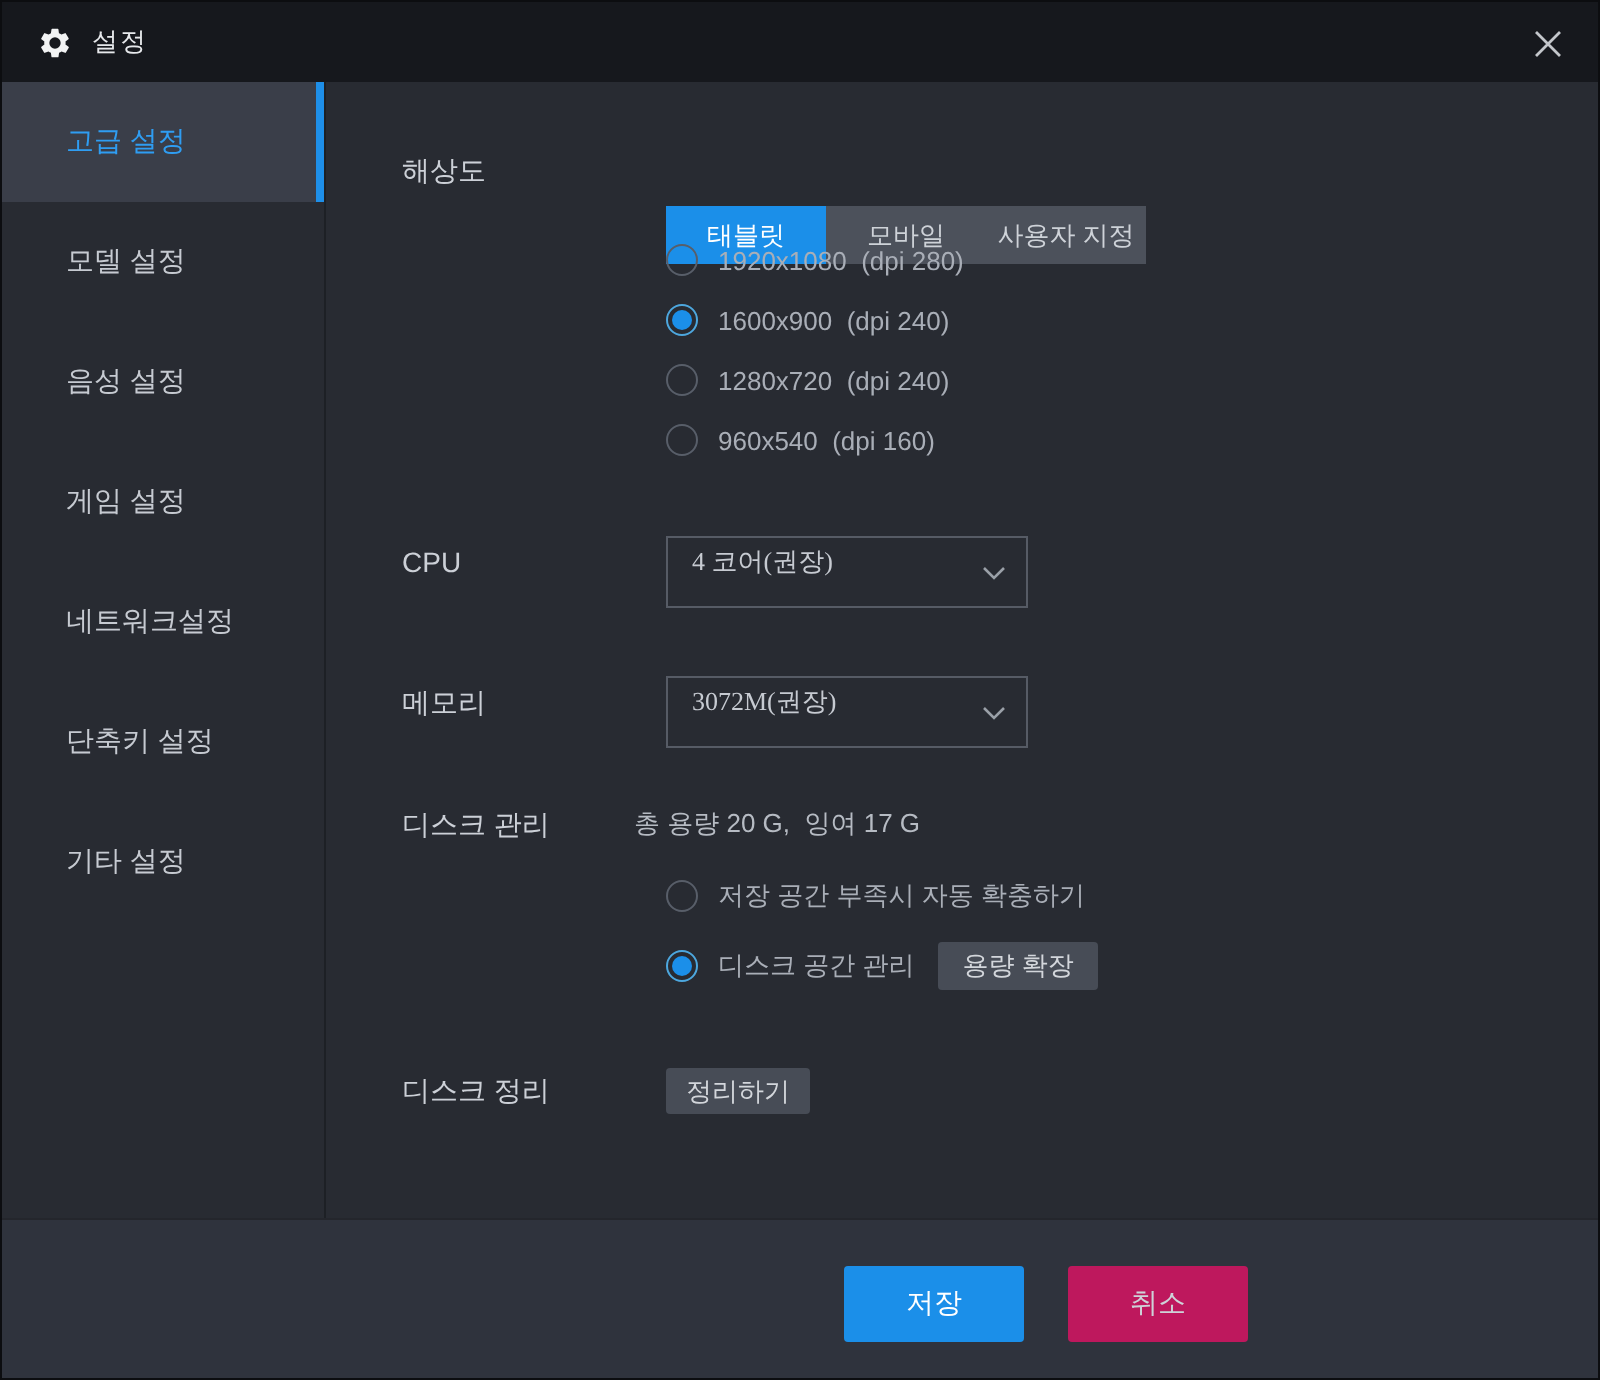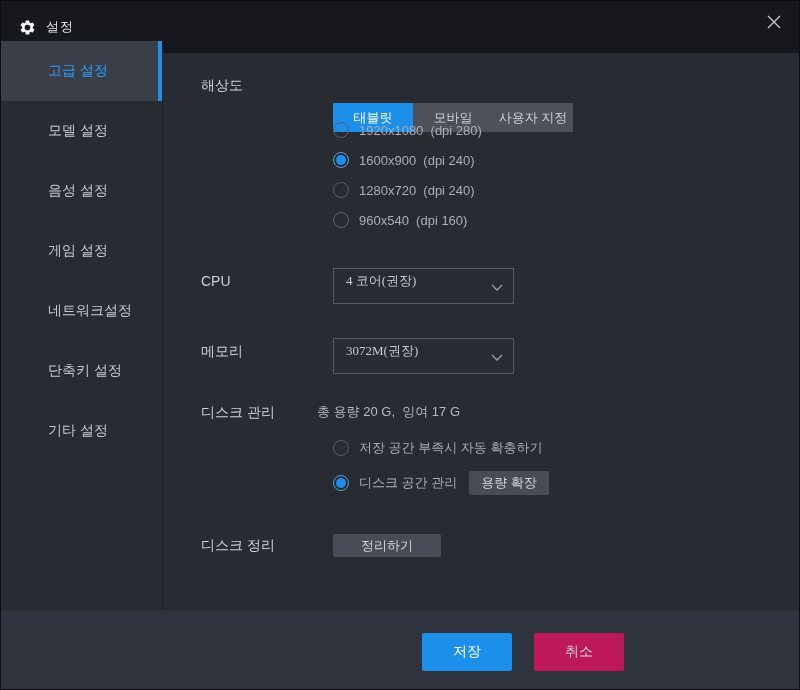--- a/index.html
+++ b/index.html
@@ -6,37 +6,37 @@
   html,body { width:800px; height:690px; background:#101114; }
   body { font-family:"Liberation Sans","DejaVu Sans",sans-serif; }
 
   .window {
     position:relative; width:800px; height:690px;
     background:#282b32; border:1px solid #0c0d10; overflow:hidden;
   }
 
   
   .titlebar {
-    position:absolute; top:0; left:0; right:0; height:52px;
+    position:absolute; top:0; left:0; right:0; height:40px;
     background:#16181d; display:flex; align-items:center;
   }
   .gear { display:inline-flex; margin-left:18px; }
   .titlebar .title { margin-left:10px; font-size:13px; color:#e6e8eb; letter-spacing:1px; }
   .close-btn {
     position:absolute; right:12px; top:8px; width:26px; height:26px;
     display:flex; align-items:center; justify-content:center; cursor:pointer;
   }
 
   
   .sidebar {
     position:absolute; top:40px; left:0; width:162px; height:568px;
     border-right:1px solid #1d2025;
   }
   .side-item {
-    height:60px; display:flex; align-items:center; padding-left:47px;
+    height:60px; display:flex; align-items:center; padding-left:32px;
     font-size:14px; color:#c6cad1; cursor:pointer;
   }
   .side-item.active {
     background:#3a3e49; color:#2f9df2; border-right:4px solid #1e8fe9;
   }
 
   
   .content { position:absolute; top:40px; left:162px; right:0; height:568px; }
   .field-label { position:absolute; font-size:14px; color:#ccd0d7; }
 
@@ -94,21 +94,21 @@
   }
   .disk-radio-1 { position:absolute; left:170px; top:397px; height:20px; }
   .disk-radio-2 { position:absolute; left:170px; top:430px; height:24px; }
 
   .mini-btn {
     border:none; background:#474c56; color:#d3d6db; font-size:13px;
     font-family:inherit; border-radius:2px; cursor:pointer; white-space:nowrap;
   }
   .expand-btn { margin-left:12px; height:24px; padding:0 12px; }
   .cleanup-btn {
-    position:absolute; left:170px; top:493px; height:23px; padding:0 28px;
+    position:absolute; left:170px; top:493px; height:23px; padding:0 10px;
   }
 
   
   .footer {
     position:absolute; left:0; right:0; top:608px; height:82px;
     background:#2f333d; border-top:1px solid #24262c;
   }
   .btn {
     position:absolute; top:23px; width:90px; height:38px;
     border:none; border-radius:2px; font-size:14px; font-family:inherit;

